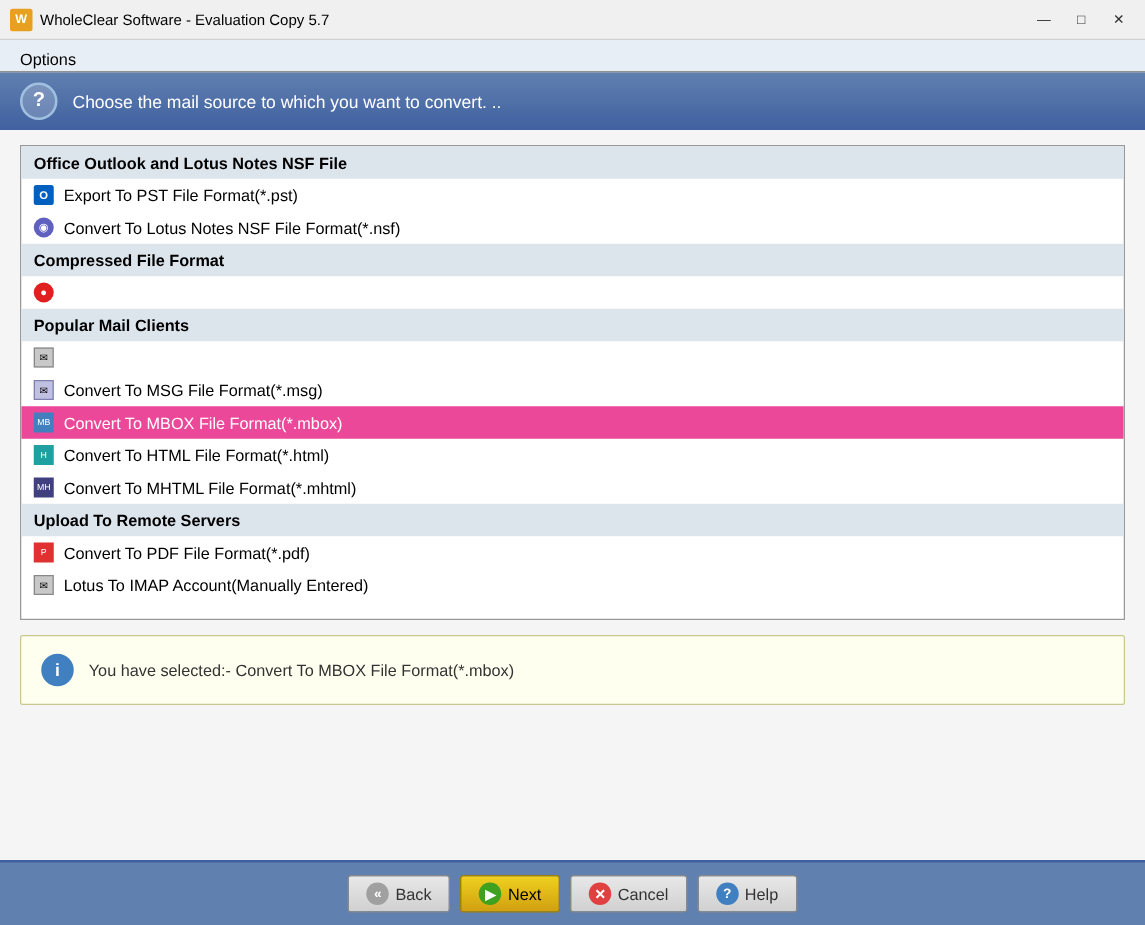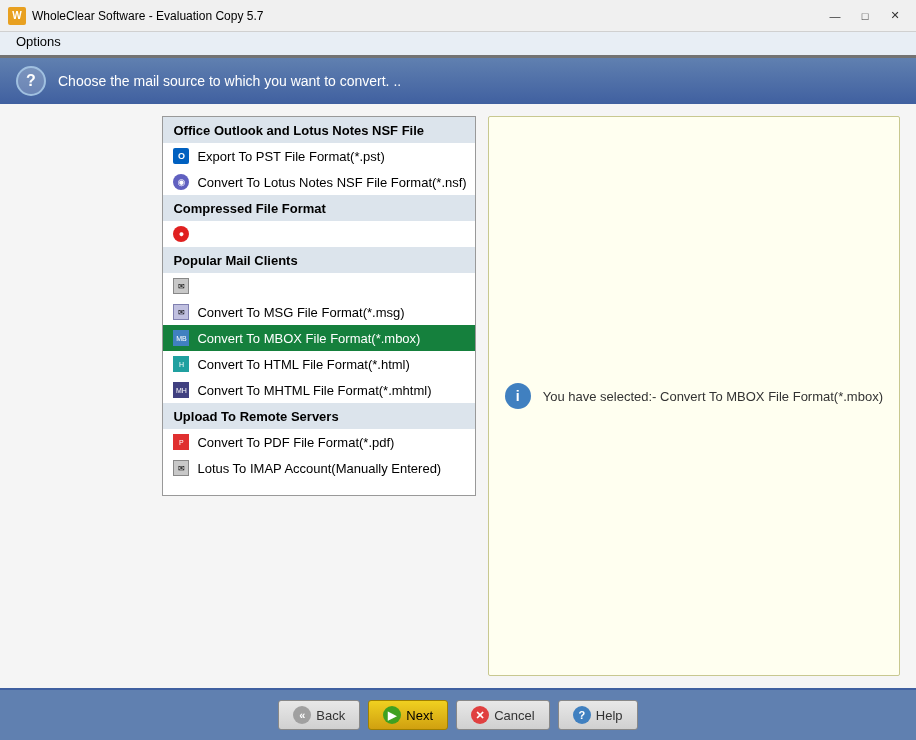--- a/index.html
+++ b/index.html
@@ -57,23 +57,23 @@
       border: none;
       background: transparent;
       color: #333;
     }
 
     
     .menu-bar {
       background: #e8eef5;
       height: 26px;
       display: flex;
-      align-items: flex-start;
+      align-items: flex-end;
       padding: 0 8px;
-      border-bottom: 3px solid #737373;
+      border-bottom: 1px solid #737373;
     }
     .menu-item {
       padding: 2px 8px;
       cursor: pointer;
       font-size: 13px;
       color: #000;
     }
 
     
     .header-banner {
@@ -101,41 +101,41 @@
       color: white;
       font-size: 14px;
     }
 
     
     .main-content {
       flex: 1;
       background: #f5f5f5;
       padding: 12px 16px;
       display: flex;
+      flex-direction: column;
       gap: 12px;
-      justify-content: flex-end;
     }
 
     
     .list-container {
       border: 1px solid #999;
       background: white;
       overflow-y: auto;
       height: 380px;
     }
     .list-item {
       display: flex;
       align-items: center;
       padding: 4px 8px;
       cursor: pointer;
       min-height: 26px;
       gap: 6px;
     }
     .list-item.selected {
-      background: #15803d;
+      background: #ec4899;
       color: white;
     }
     .list-item.category {
       background: #dce4ec;
       font-weight: bold;
       color: #000;
       cursor: default;
       padding-left: 10px;
     }
     .item-icon {

